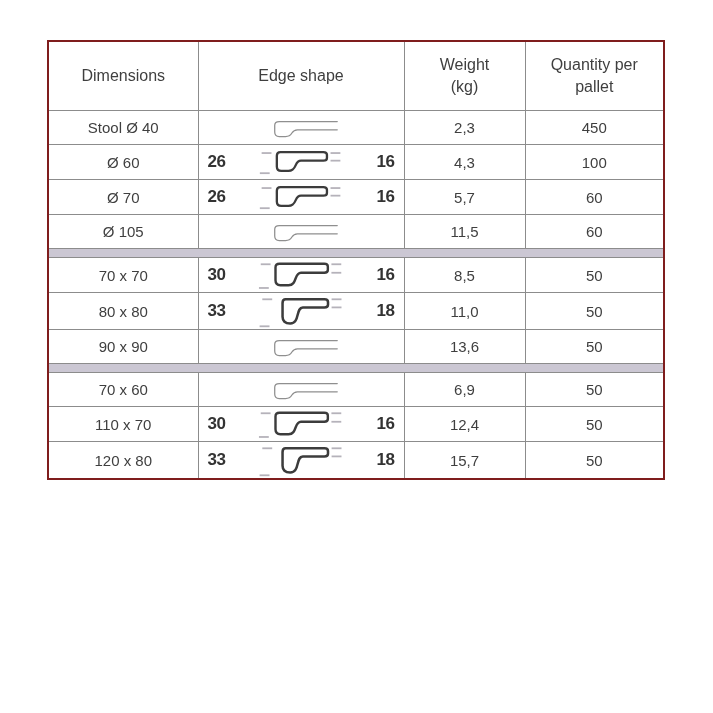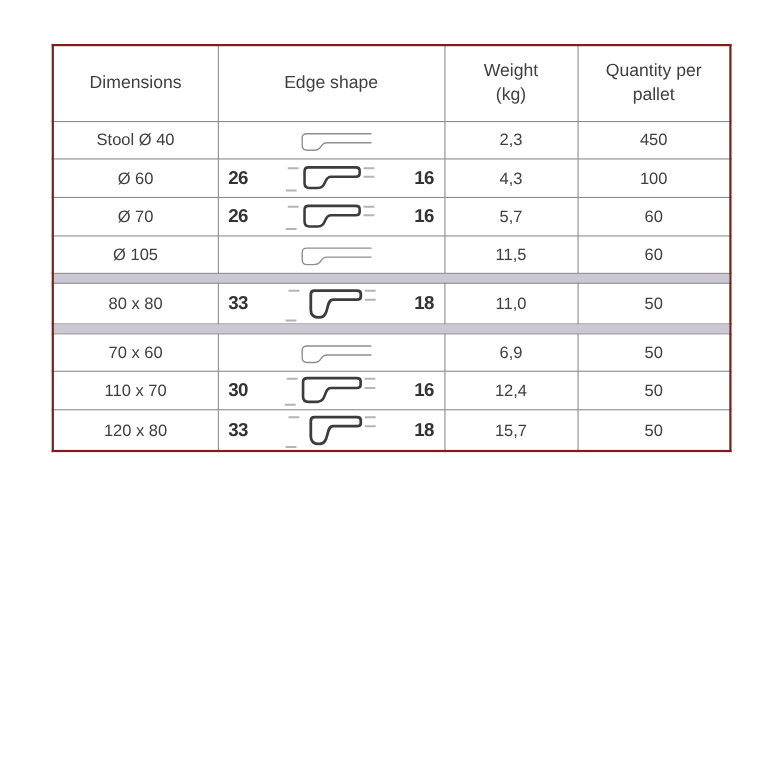--- a/index.html
+++ b/index.html
@@ -200,38 +200,68 @@
       <td>11,5</td>
       <td>60</td>
     </tr>
 
 
     <tr class="sep">
       <td colspan="4"></td>
     </tr>
 
 
+    <tr>
+      <td>70 x 70</td>
+      <td>
+        <div class="shape-flex">
+          <span class="dim-num left">30</span>
+          <span>
+                <svg class="icon-svg" width="100" height="34">
+                  <use href="#p-30"></use>
+                </svg>
+              </span>
+          <span class="dim-num right">16</span>
+        </div>
+      </td>
+      <td>8,5</td>
+      <td>50</td>
+    </tr>
 
     <tr>
       <td>80 x 80</td>
       <td>
         <div class="shape-flex">
           <span class="dim-num left">33</span>
           <span>
                 <svg class="icon-svg" width="100" height="36">
                   <use href="#p-33"></use>
                 </svg>
               </span>
           <span class="dim-num right">18</span>
         </div>
       </td>
       <td>11,0</td>
       <td>50</td>
     </tr>
 
+    <tr>
+      <td>90 x 90</td>
+      <td>
+        <div class="shape-center">
+          <span>
+                <svg class="icon-svg" width="92" height="29">
+                  <use href="#p-thin"></use>
+                </svg>
+              </span>
+        </div>
+      </td>
+      <td>13,6</td>
+      <td>50</td>
+    </tr>
 
     <tr class="sep">
       <td colspan="4"></td>
     </tr>
 
     <tr>
       <td>70 x 60</td>
       <td>
         <div class="shape-center">
           <span>

